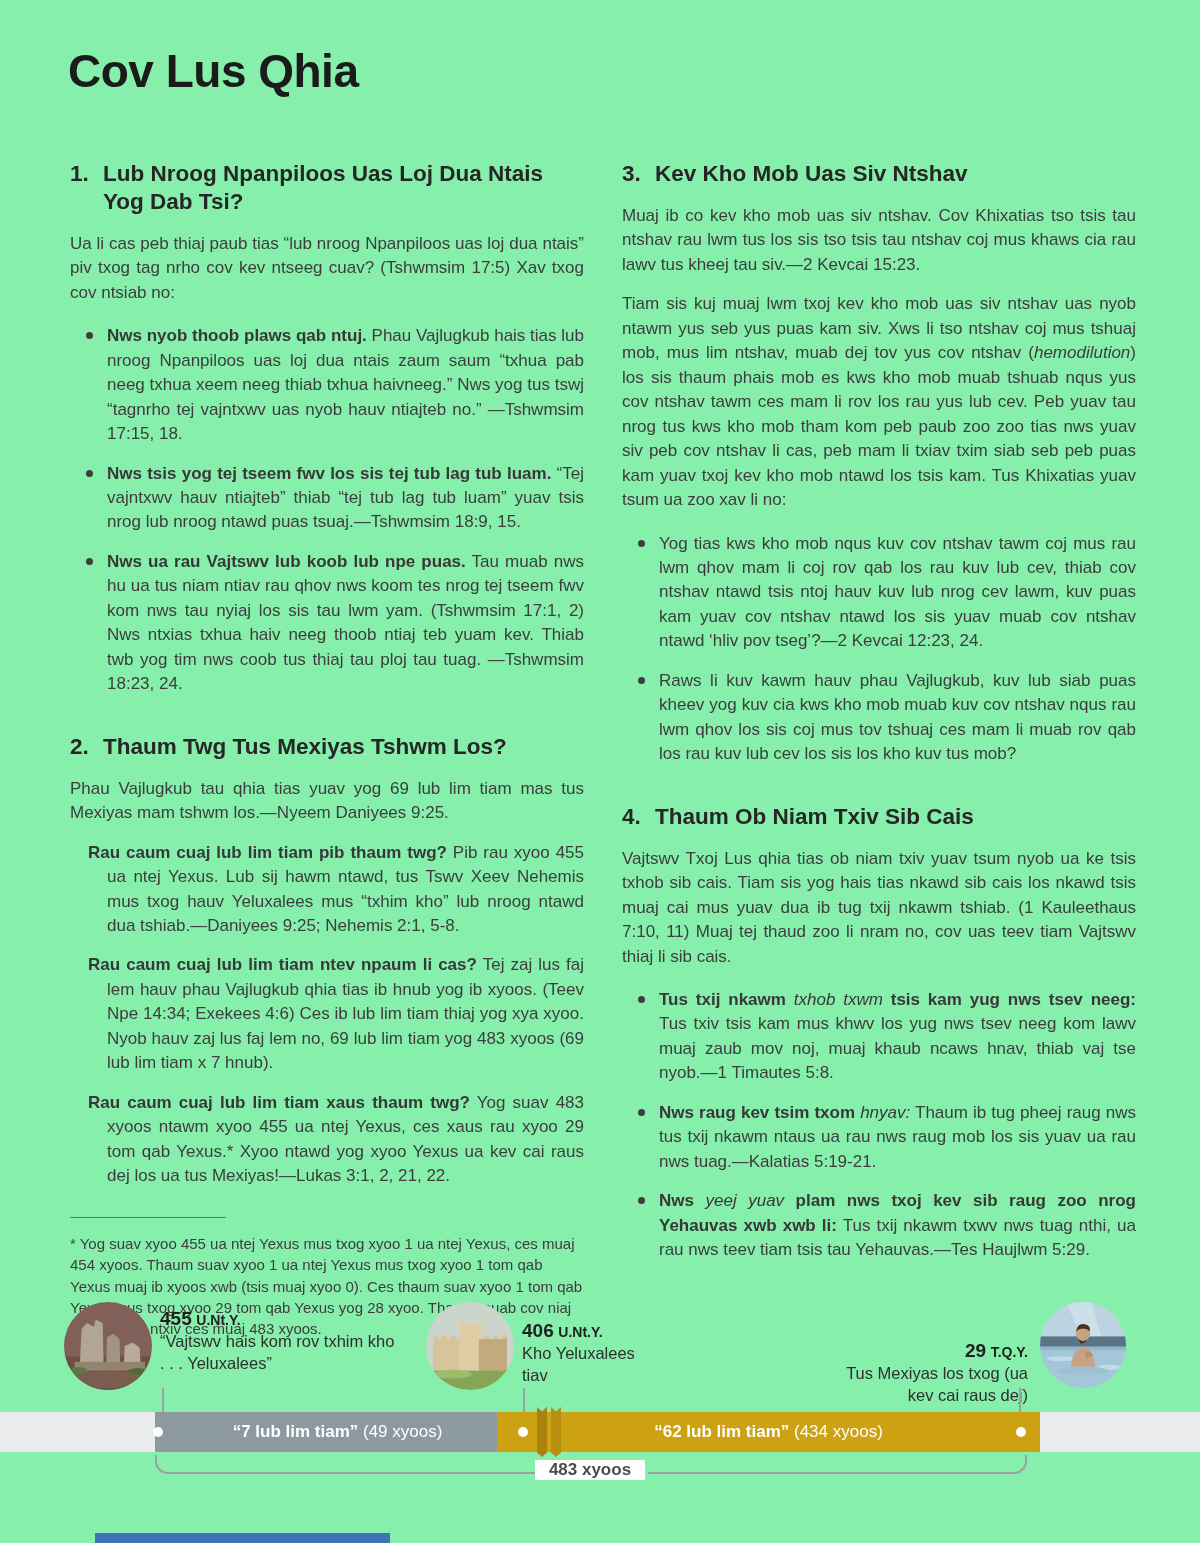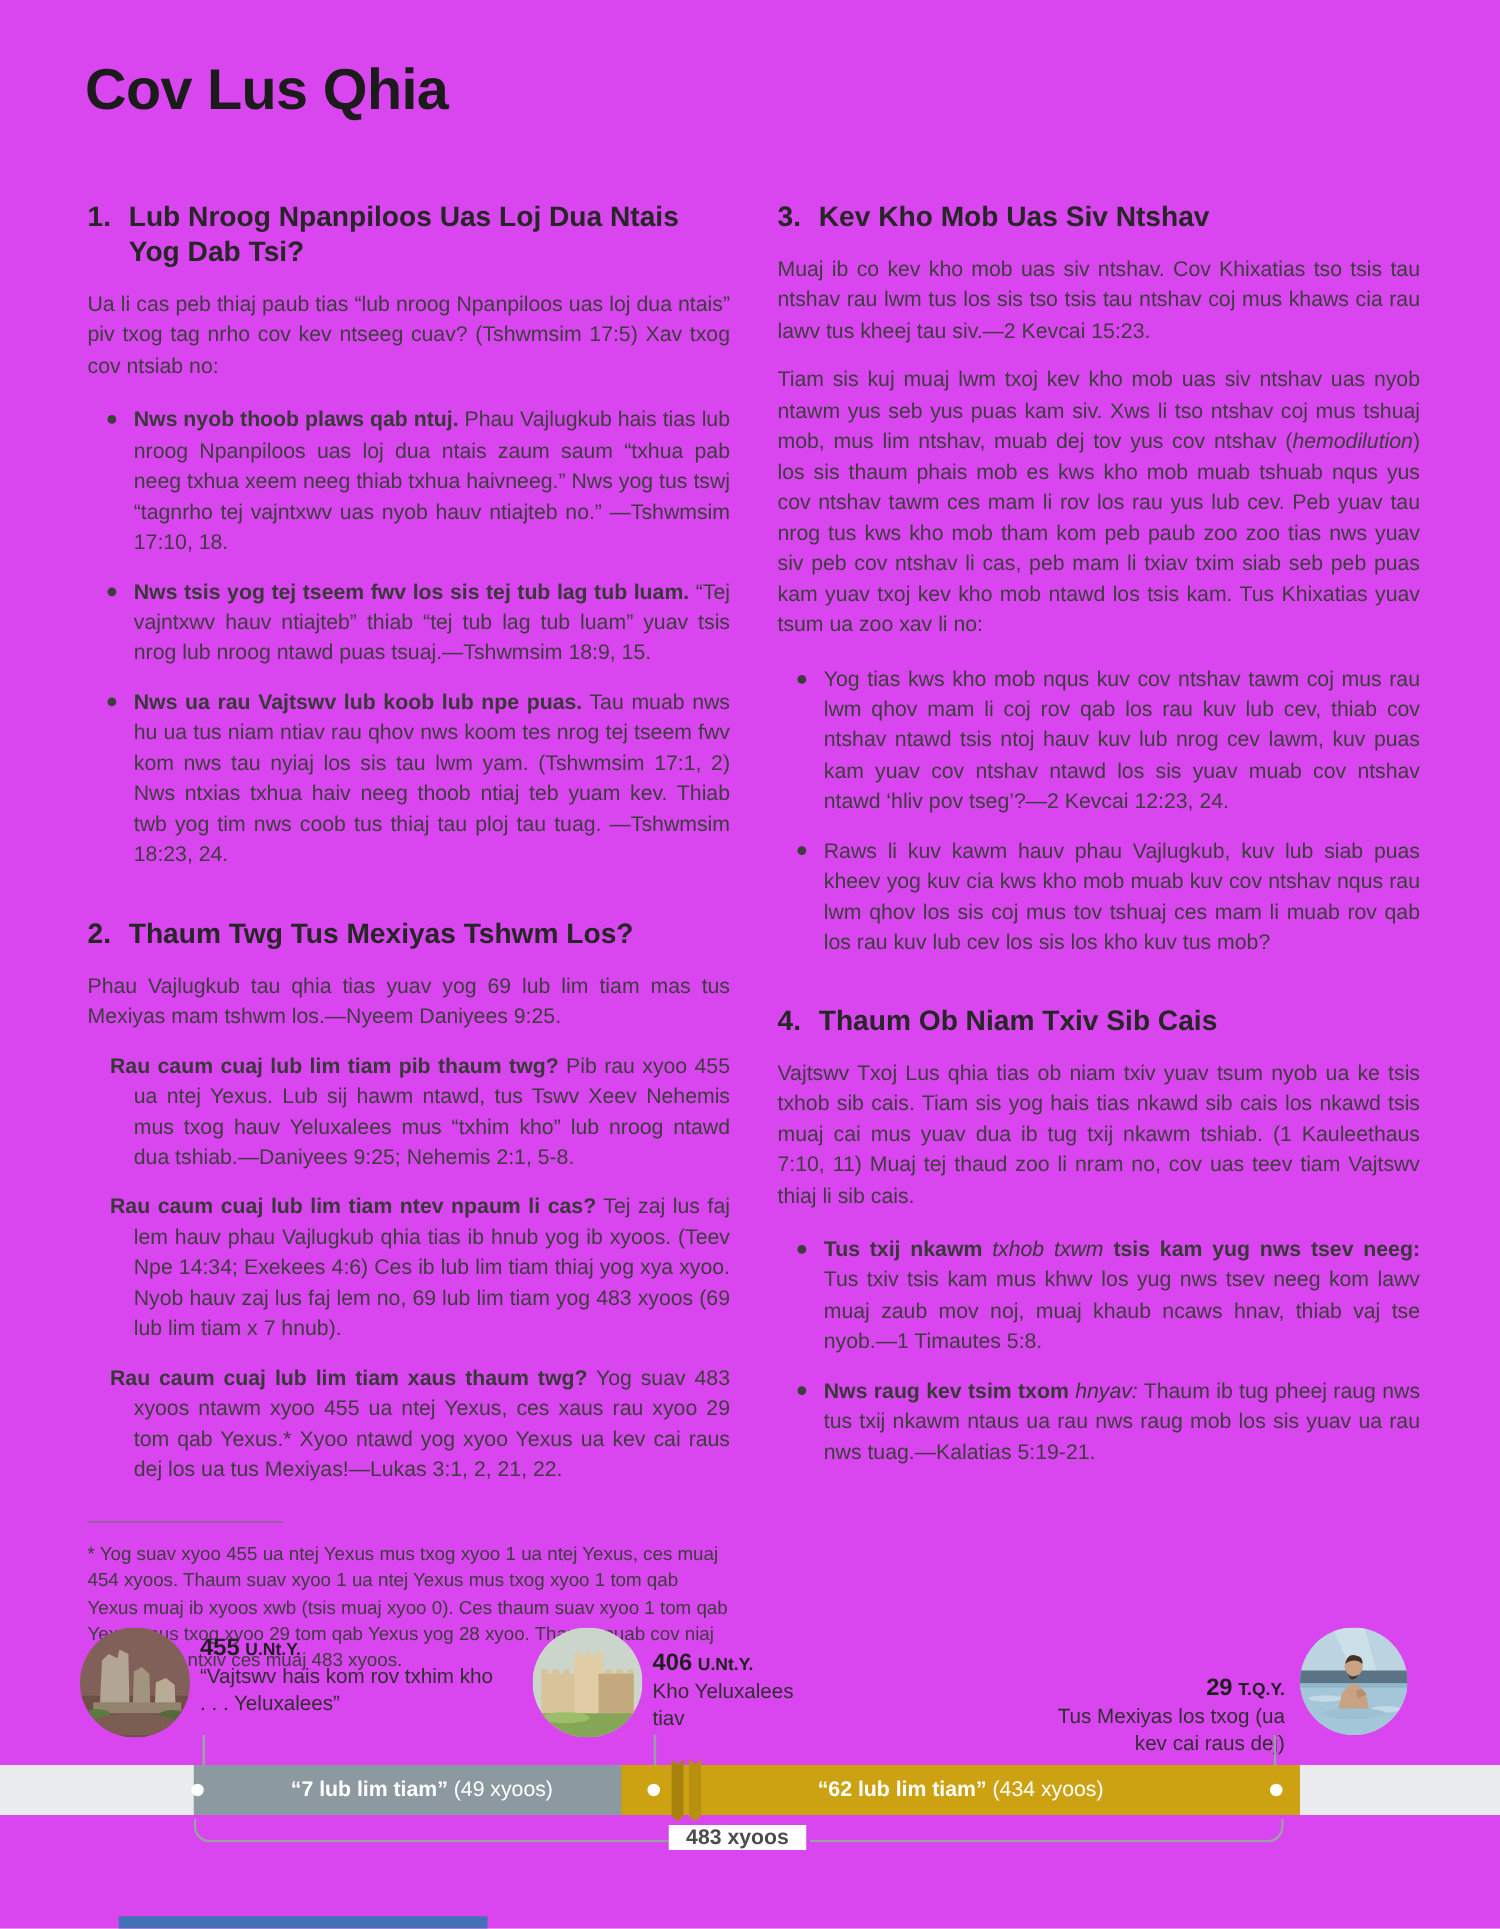--- a/index.html
+++ b/index.html
@@ -1,17 +1,17 @@
 <!DOCTYPE html>
 <html><head>
 <meta charset="utf-8">
 <style>
   html,body{margin:0;padding:0;background:#ffffff;}
   body{font-family:"Liberation Sans",sans-serif;color:#3d3d3d;-webkit-font-smoothing:antialiased;}
-  .page{position:relative;width:1200px;height:1543px;background:#d946ef;overflow:hidden;}
+  .page{position:relative;width:1200px;height:1543px;background:#86efac;overflow:hidden;}
 
   .title{position:absolute;left:68px;top:44px;font-size:46px;font-weight:700;color:#1b1b1b;letter-spacing:-0.5px;}
 
   .col{position:absolute;top:160px;width:514px;}
   .col-left{left:70px;}
   .col-right{left:622px;}
 
   .h2{display:flex;font-size:22.5px;font-weight:700;color:#262626;line-height:1.24;margin:0 0 16px 0;}
   .h2.spaced{margin-top:36px;}
   .h2-num{flex:0 0 33px;}
@@ -68,21 +68,21 @@
     <div class="h2">
       <span class="h2-num">1.</span>
       <span class="h2-text">Lub Nroog Npanpiloos Uas Loj Dua Ntais Yog Dab Tsi?</span>
     </div>
     <p class="body-p">Ua li cas peb thiaj paub tias “lub nroog Npanpiloos uas loj dua ntais” piv txog tag nrho cov kev ntseeg cuav? (Tshwmsim 17:5) Xav txog cov ntsiab no:</p>
 
     <div class="bullets">
       <div class="bullet">
         <span class="bullet-dot"></span>
         <span class="lead">Nws nyob thoob plaws qab ntuj.</span>
-        <span>Phau Vajlugkub hais tias lub nroog Npanpiloos uas loj dua ntais zaum saum “txhua pab neeg txhua xeem neeg thiab txhua haivneeg.” Nws yog tus tswj “tagnrho tej vajntxwv uas nyob hauv ntiajteb no.” —Tshwmsim 17:10, 18.</span>
+        <span>Phau Vajlugkub hais tias lub nroog Npanpiloos uas loj dua ntais zaum saum “txhua pab neeg txhua xeem neeg thiab txhua haivneeg.” Nws yog tus tswj “tagnrho tej vajntxwv uas nyob hauv ntiajteb no.” —Tshwmsim 17:15, 18.</span>
       </div>
       <div class="bullet">
         <span class="bullet-dot"></span>
         <span class="lead">Nws tsis yog tej tseem fwv los sis tej tub lag tub luam.</span>
         <span>“Tej vajntxwv hauv ntiajteb” thiab “tej tub lag tub luam” yuav tsis nrog lub nroog ntawd puas tsuaj.—Tshwmsim 18:9, 15.</span>
       </div>
       <div class="bullet">
         <span class="bullet-dot"></span>
         <span class="lead">Nws ua rau Vajtswv lub koob lub npe puas.</span>
         <span>Tau muab nws hu ua tus niam ntiav rau qhov nws koom tes nrog tej tseem fwv kom nws tau nyiaj los sis tau lwm yam. (Tshwmsim 17:1, 2) Nws ntxias txhua haiv neeg thoob ntiaj teb yuam kev. Thiab twb yog tim nws coob tus thiaj tau ploj tau tuag. —Tshwmsim 18:23, 24.</span>
@@ -141,20 +141,25 @@
     <div class="bullets">
       <div class="bullet">
         <span class="bullet-dot"></span>
         <span class="lead">Tus txij nkawm </span><span class="lead-it">txhob txwm</span><span class="lead"> tsis kam yug nws tsev neeg:</span>
         <span>Tus txiv tsis kam mus khwv los yug nws tsev neeg kom lawv muaj zaub mov noj, muaj khaub ncaws hnav, thiab vaj tse nyob.—1 Timautes 5:8.</span>
       </div>
       <div class="bullet">
         <span class="bullet-dot"></span>
         <span class="lead">Nws raug kev tsim txom </span><span class="lead-it">hnyav:</span><span class="lead"></span>
         <span>Thaum ib tug pheej raug nws tus txij nkawm ntaus ua rau nws raug mob los sis yuav ua rau nws tuag.—Kalatias 5:19-21.</span>
+      </div>
+      <div class="bullet">
+        <span class="bullet-dot"></span>
+        <span class="lead">Nws </span><span class="lead-it">yeej yuav</span><span class="lead"> plam nws txoj kev sib raug zoo nrog Yehauvas xwb xwb li:</span>
+        <span>Tus txij nkawm txwv nws tuag nthi, ua rau nws teev tiam tsis tau Yehauvas.—Tes Haujlwm 5:29.</span>
       </div>
     </div>
   </div>
 
   <div class="tl-circle" style="left:64px;top:1302px;">
     <svg viewBox="0 0 100 100">
       <rect x="0" y="0" width="100" height="100" fill="#82605a"></rect>
       <rect x="0" y="62" width="100" height="38" fill="#6e4f47"></rect>
       <polygon points="18,72 20,30 26,24 34,28 36,20 44,24 45,72" fill="#b3a593"></polygon>
       <polygon points="48,72 49,40 56,36 63,42 64,72" fill="#a3947f"></polygon>

